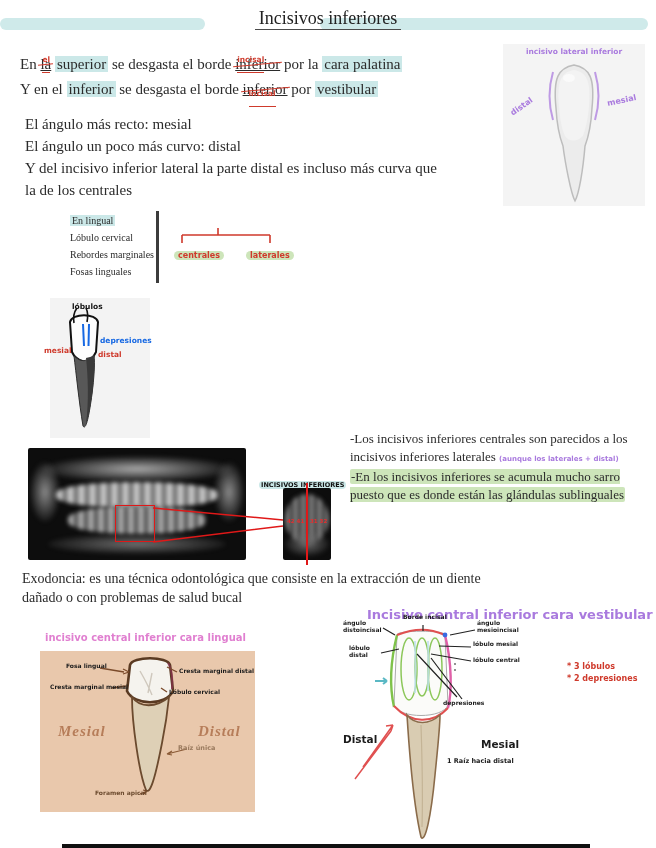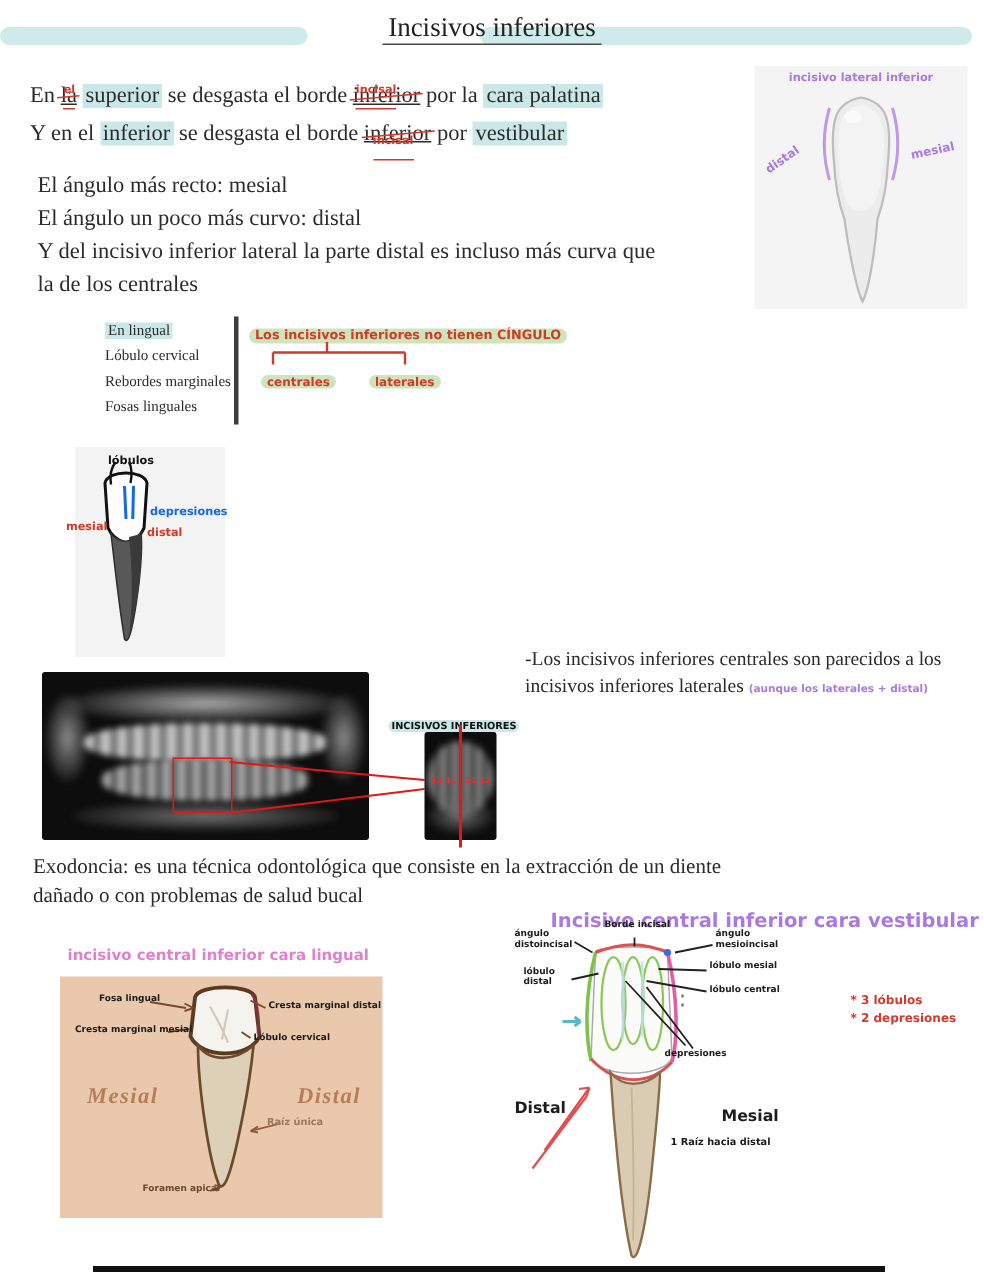--- a/index.html
+++ b/index.html
@@ -69,23 +69,20 @@
   </div>
 
   <div class="abs" style="left:32px;top:212px;font-size:10px;line-height:17px;margin-left:38px;">
     <div><span class="hl-teal">En lingual</span></div>
     <div>Lóbulo cervical</div>
     <div>Rebordes marginales</div>
     <div>Fosas linguales</div>
   </div>
   <div class="abs" style="left:156px;top:211px;width:2.5px;height:72px;background:#3c3c3c;"></div>
 
-  <div class="abs" style="left:166px;top:213px;">
-    <span class="hw red-ink hl-green" style="font-size:8.5px;">Los incisivos inferiores no tienen CÍNGULO</span>
-  </div>
   <svg class="abs" style="left:180px;top:228px;" width="100" height="16" viewBox="0 0 100 16">
     <path d="M2,7 H90 M2,7 V15 M90,7 V15 M38,0 V7" fill="none" stroke="#cf3a2c" stroke-width="1.6"></path>
   </svg>
   <div class="abs" style="left:174px;top:244px;">
     <span class="hw red-ink hl-green" style="font-size:8px;">centrales</span>
   </div>
   <div class="abs" style="left:246px;top:244px;">
     <span class="hw red-ink hl-green" style="font-size:8px;">laterales</span>
   </div>
 
@@ -100,20 +97,21 @@
     </svg>
   </div>
   <div class="abs hw" style="left:72px;top:302px;font-size:7.5px;color:#111;">lóbulos</div>
   <div class="abs hw red-ink" style="left:44px;top:346px;font-size:7.5px;">mesial</div>
   <div class="abs hw blue-ink" style="left:100px;top:336px;font-size:7.5px;">depresiones</div>
   <div class="abs hw red-ink" style="left:98px;top:350px;font-size:7.5px;">distal</div>
 
 
   <div class="abs body13" style="left:350px;top:430px;width:302px;">
     <span>-Los incisivos inferiores centrales son parecidos a los incisivos inferiores laterales </span><span class="hw purple-ink" style="font-size:7px;">(aunque los laterales + distal)</span><br>
+    <span class="hl-green" style="border-radius:2px;padding:0 1px;">-En los incisivos inferiores se acumula mucho sarro puesto que es donde están las glándulas sublinguales</span>
   </div>
 
   <div class="abs xray" style="left:28px;top:448px;width:218px;height:112px;">
     <div class="blob" style="left:14px;top:8px;width:190px;height:26px;background:radial-gradient(ellipse,#a9a9a9 0%,transparent 75%);"></div>
     <div class="blob" style="left:2px;top:14px;width:30px;height:60px;background:radial-gradient(ellipse,#8a8a8a 0%,transparent 75%);"></div>
     <div class="blob" style="left:186px;top:14px;width:30px;height:60px;background:radial-gradient(ellipse,#8a8a8a 0%,transparent 75%);"></div>
     <div class="blob" style="left:28px;top:34px;width:162px;height:26px;background:repeating-linear-gradient(90deg,#d6d6d6 0 7px,#6f6f6f 7px 11px);border-radius:45%;opacity:.9;"></div>
     <div class="blob" style="left:40px;top:58px;width:138px;height:28px;background:repeating-linear-gradient(90deg,#c2c2c2 0 6px,#5a5a5a 6px 10px);border-radius:45%;opacity:.85;"></div>
     <div class="blob" style="left:20px;top:86px;width:178px;height:20px;background:radial-gradient(ellipse,#707070 0%,transparent 80%);"></div>
     <div class="abs" style="left:87px;top:57px;width:38px;height:35px;border:1.6px solid #e01818;"></div>

